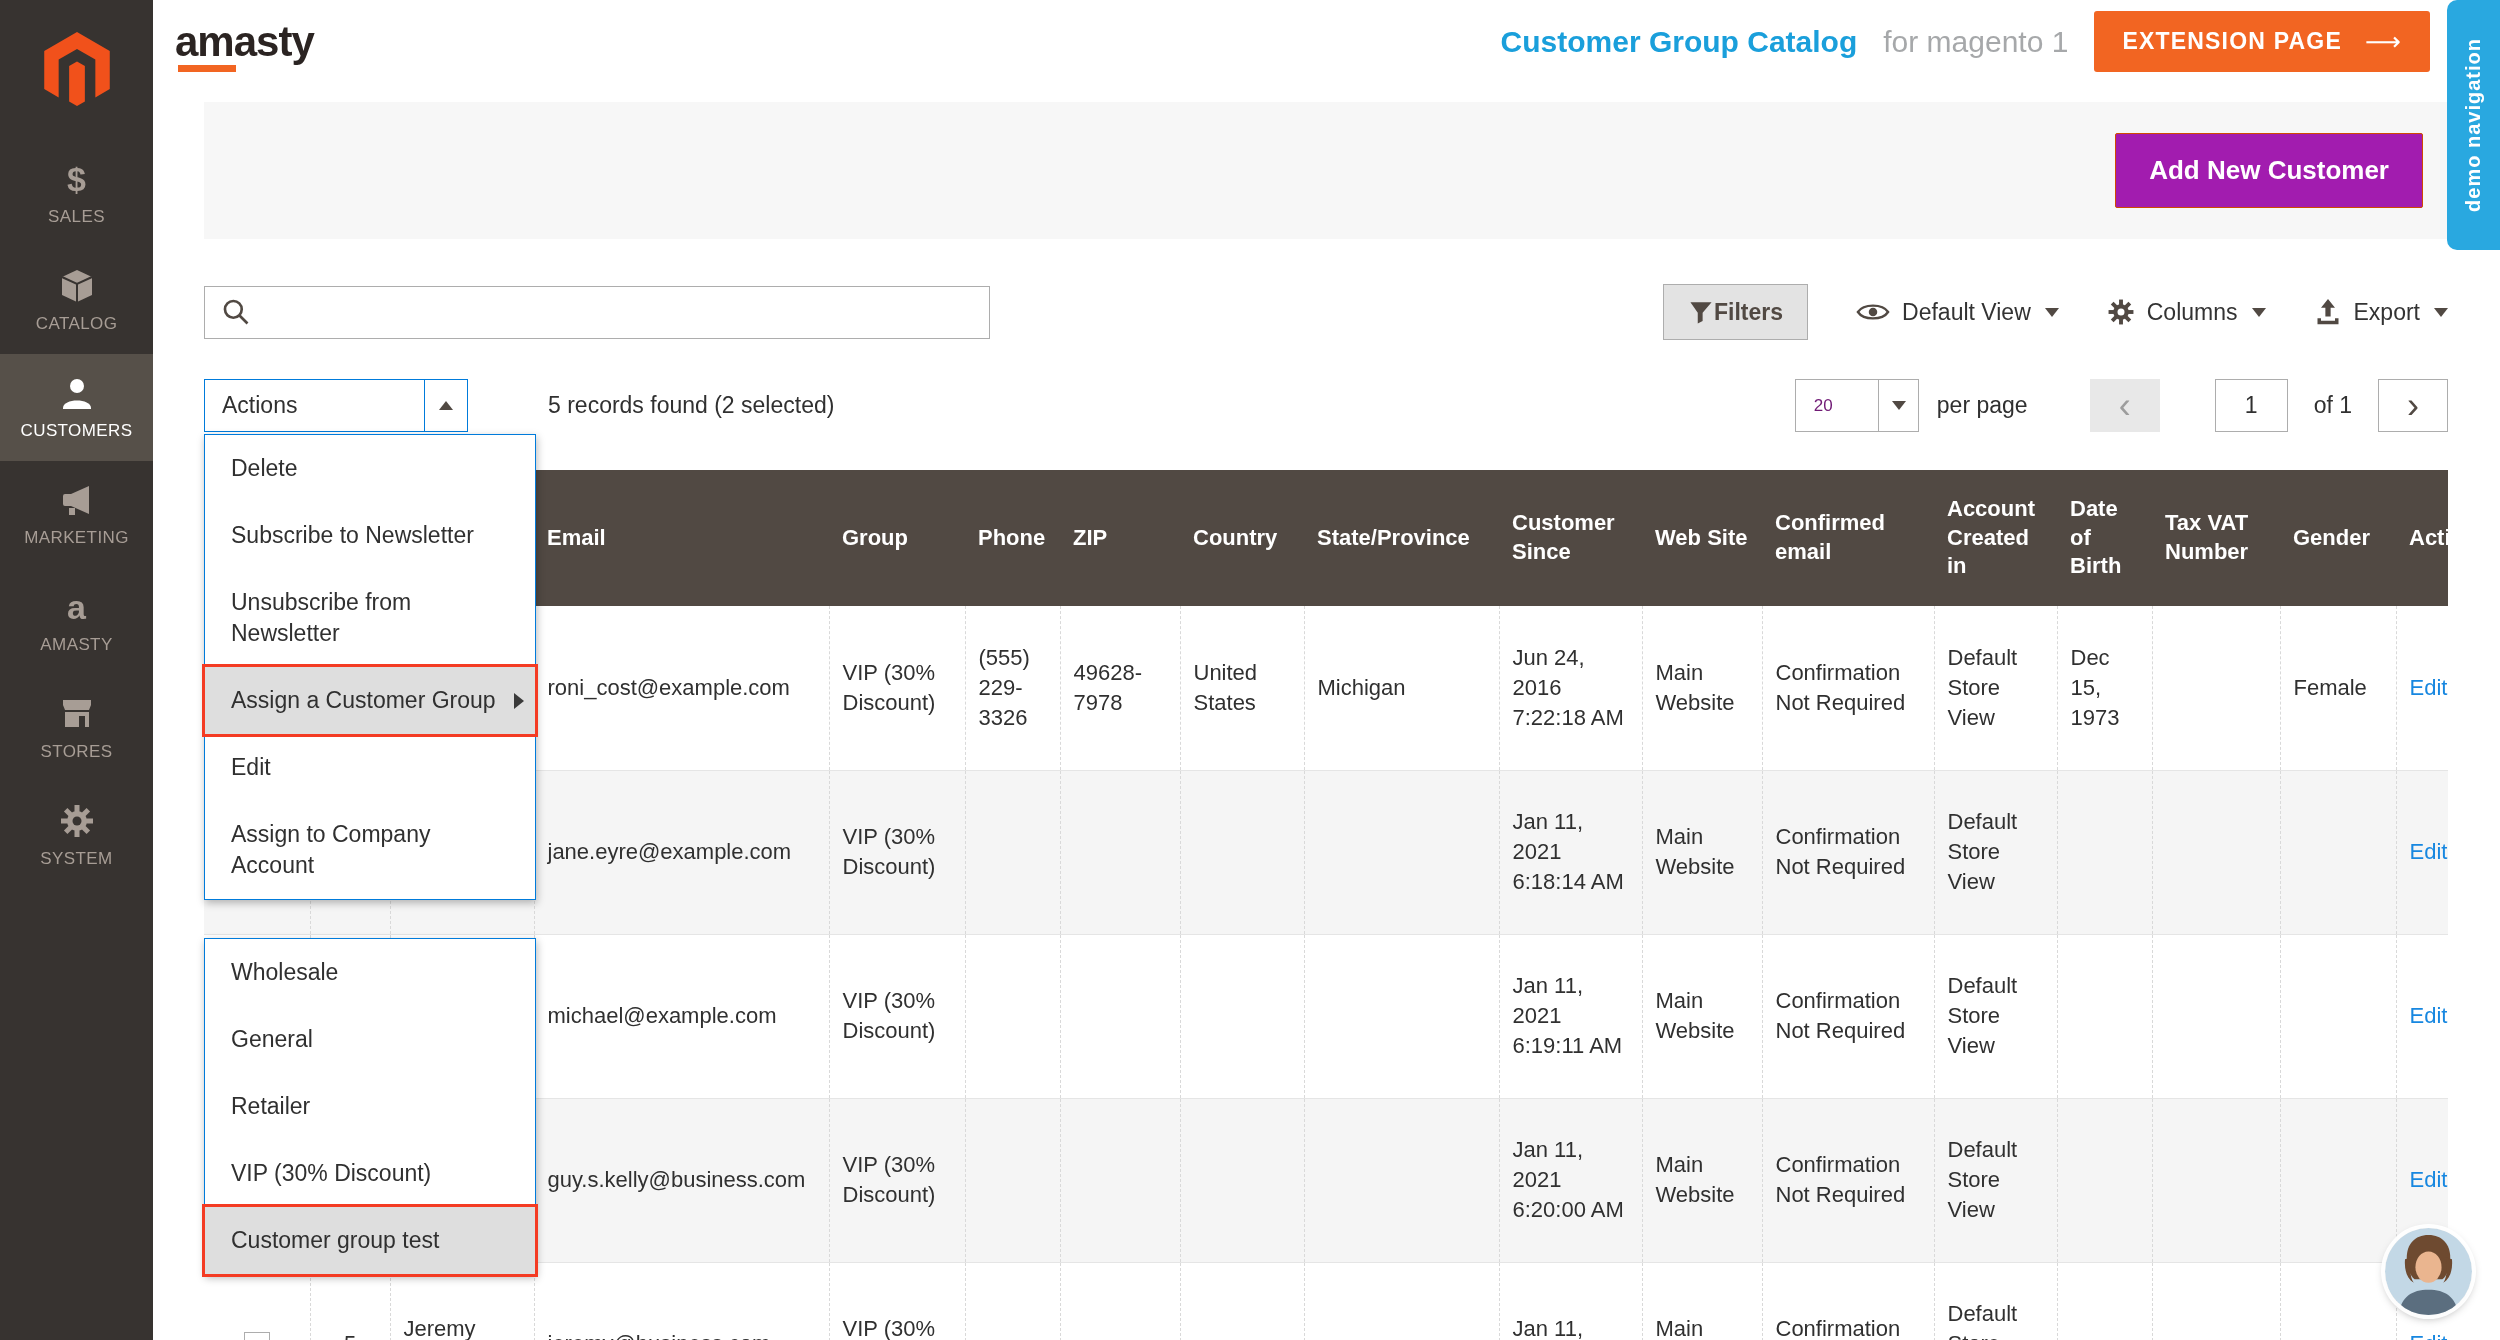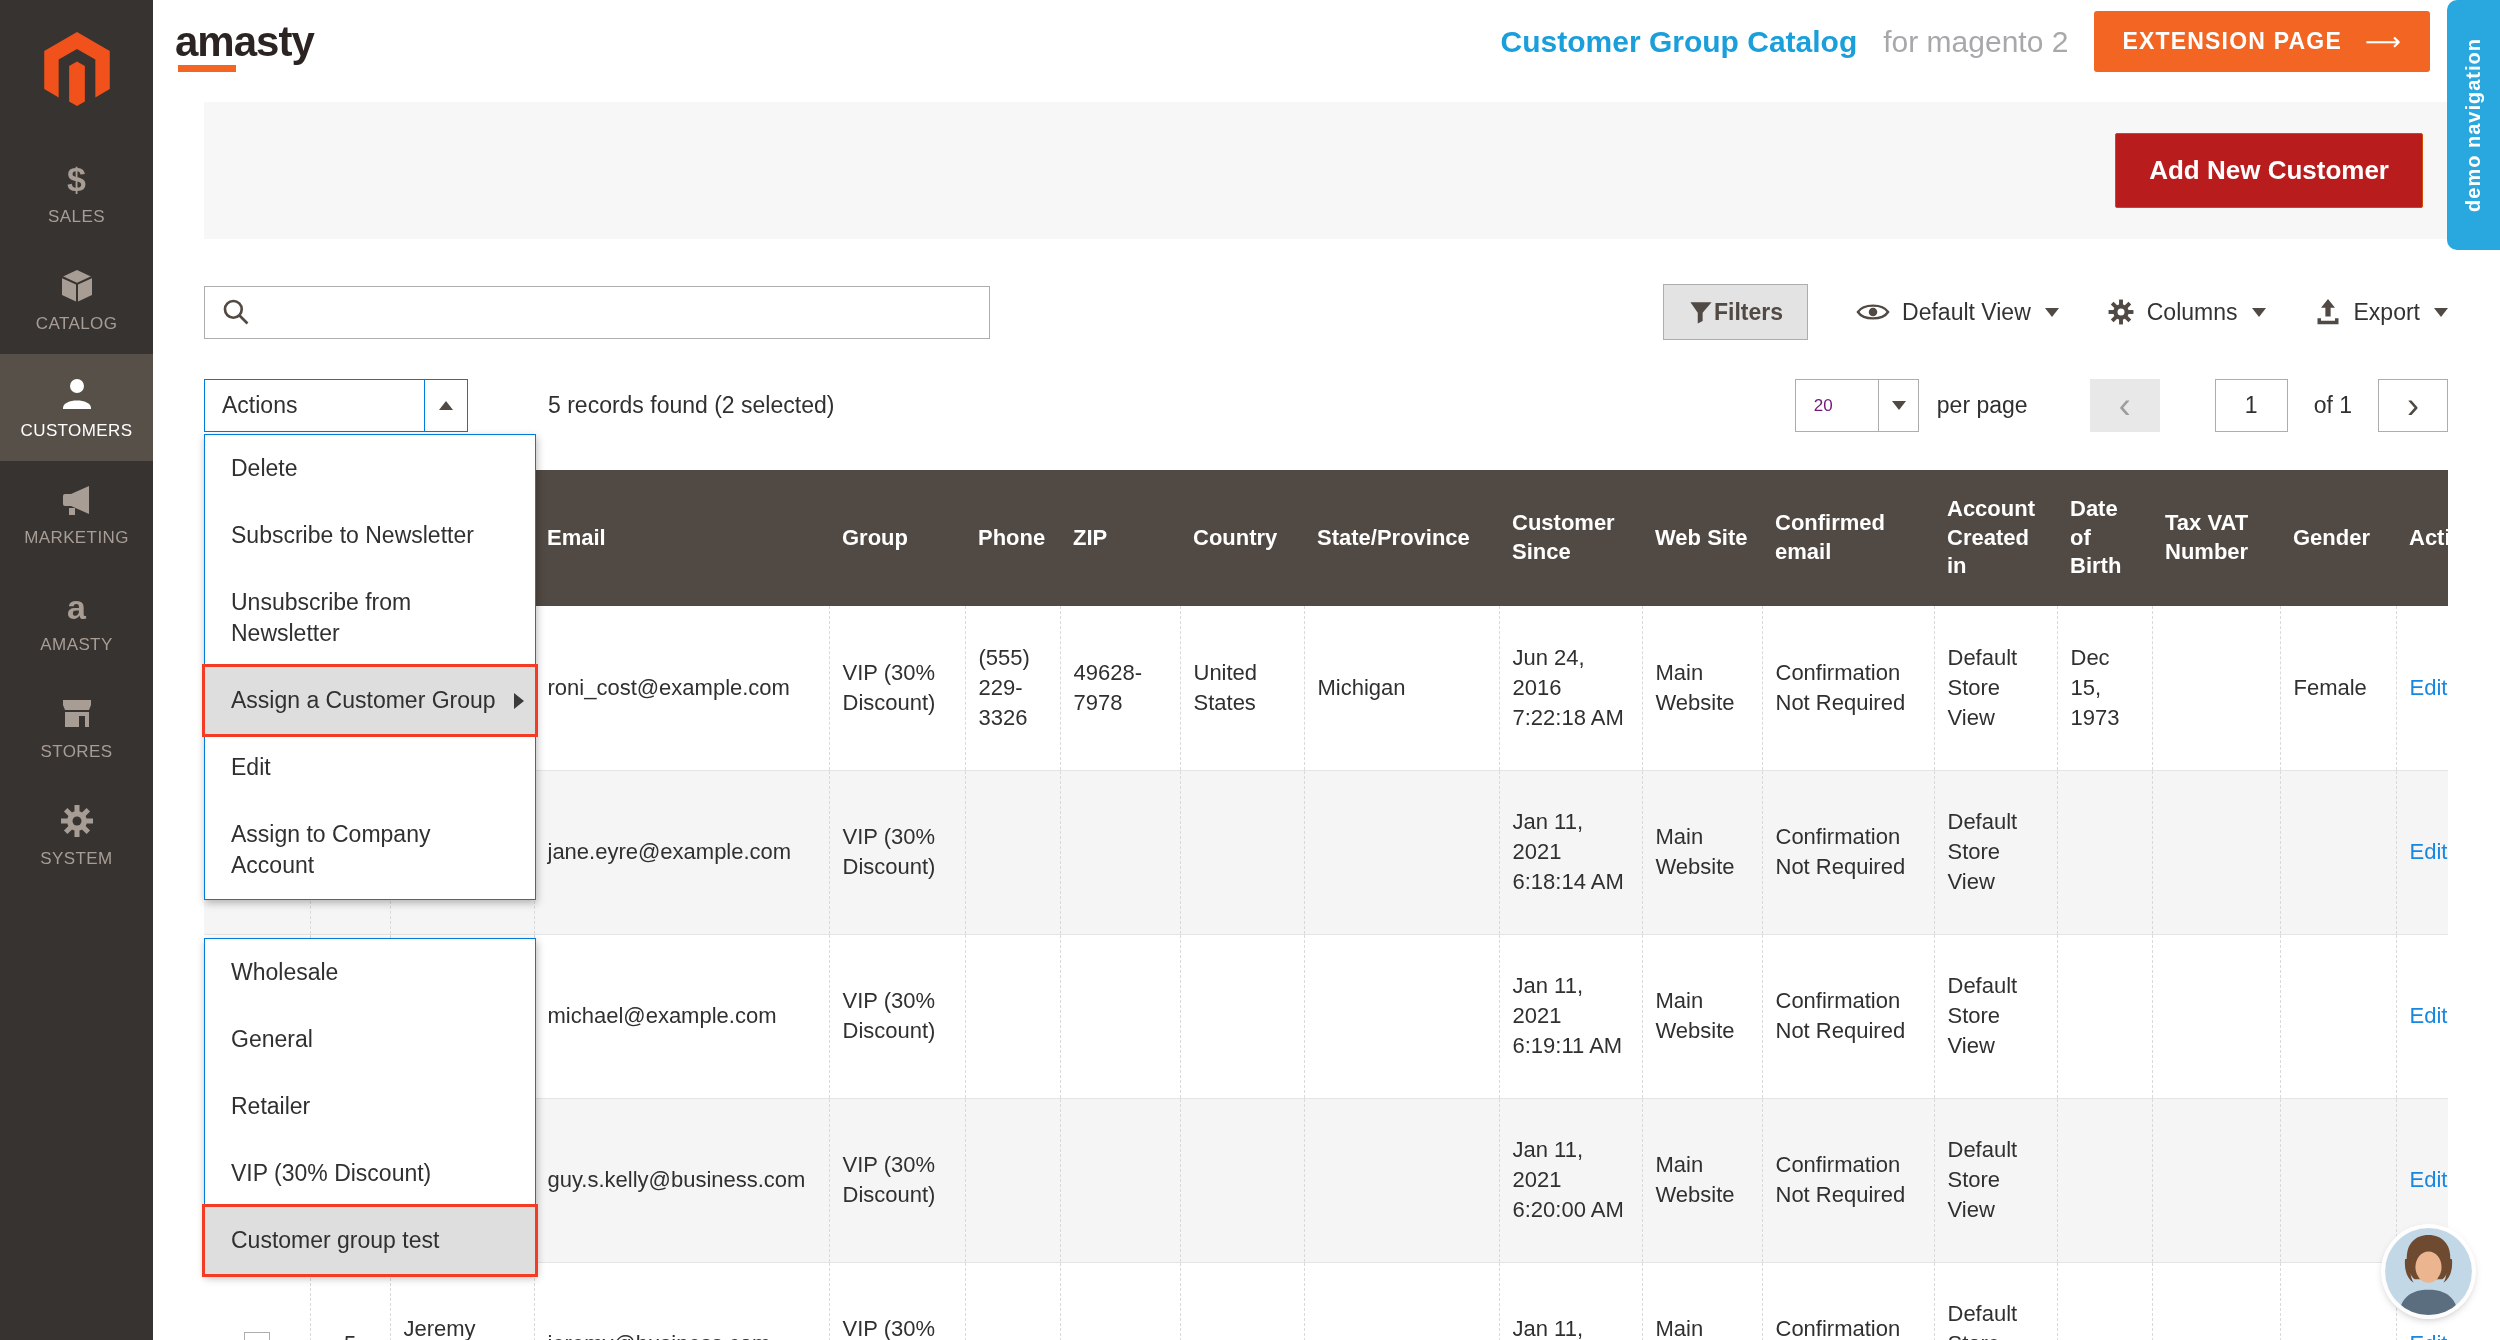--- a/index.html
+++ b/index.html
@@ -25,21 +25,21 @@
   .top-right { margin-left: auto; display: flex; align-items: center; gap: 26px; }
   .prod-title { color: #1a9fdb; font-size: 30px; font-weight: bold; }
   .prod-sub { color: #a6a8aa; font-size: 30px; }
   .ext-btn { background: #f26522; color: #fff; font-size: 23px; font-weight: bold; letter-spacing: 1.2px;
     padding: 16px 28px; border: none; border-radius: 3px; display: flex; align-items: center; gap: 23px; cursor: pointer; }
   .ext-arrow { font-size: 25px; font-weight: normal; }
 
   .content { padding: 19px 52px 0 51px; }
 
   .band { height: 137px; background: #f7f7f7; display: flex; align-items: center; justify-content: flex-end; padding-right: 25px; }
-  .add-btn { background: #b91c1c; color: #fff; font-size: 26px; font-weight: bold; padding: 21px 33px;
+  .add-btn { background: #a21caf; color: #fff; font-size: 26px; font-weight: bold; padding: 21px 33px;
     border: 1px solid #d04a02; border-radius: 2px; cursor: pointer; }
 
   .toolbar { margin-top: 45px; display: flex; align-items: center; }
   .search-box { width: 786px; height: 53px; border: 1px solid #adadad; background: #fff; display: flex; align-items: center; padding: 0 16px; }
   .search-input { flex: 1; border: none; outline: none; font-size: 23px; color: #444; font-family: inherit; }
   .search-input::placeholder { color: #9b9b9b; font-style: italic; }
   .search-btn { background: none; border: none; cursor: pointer; display: flex; }
   .tool-right { margin-left: auto; display: flex; align-items: center; gap: 48px; }
   .filters-btn { height: 56px; background: #e3e3e3; border: 1px solid #adadad; display: flex; align-items: center; 
     padding: 0 24px; font-size: 23px; font-weight: 600; color: #514943; cursor: pointer; }
@@ -169,21 +169,21 @@
 </div>
 
 <div class="main">
   <div class="topbar">
     <div class="brand">
       <span>amasty</span>
       <span class="brand-underline"></span>
     </div>
     <div class="top-right">
       <span class="prod-title">Customer Group Catalog</span>
-      <span class="prod-sub">for magento 2</span>
+      <span class="prod-sub">for magento 1</span>
       <button class="ext-btn">
         <span>EXTENSION PAGE</span>
         <span class="ext-arrow">⟶</span>
       </button>
     </div>
   </div>
 
   <div class="content">
     <div class="band">
       <button class="add-btn">Add New Customer</button>

